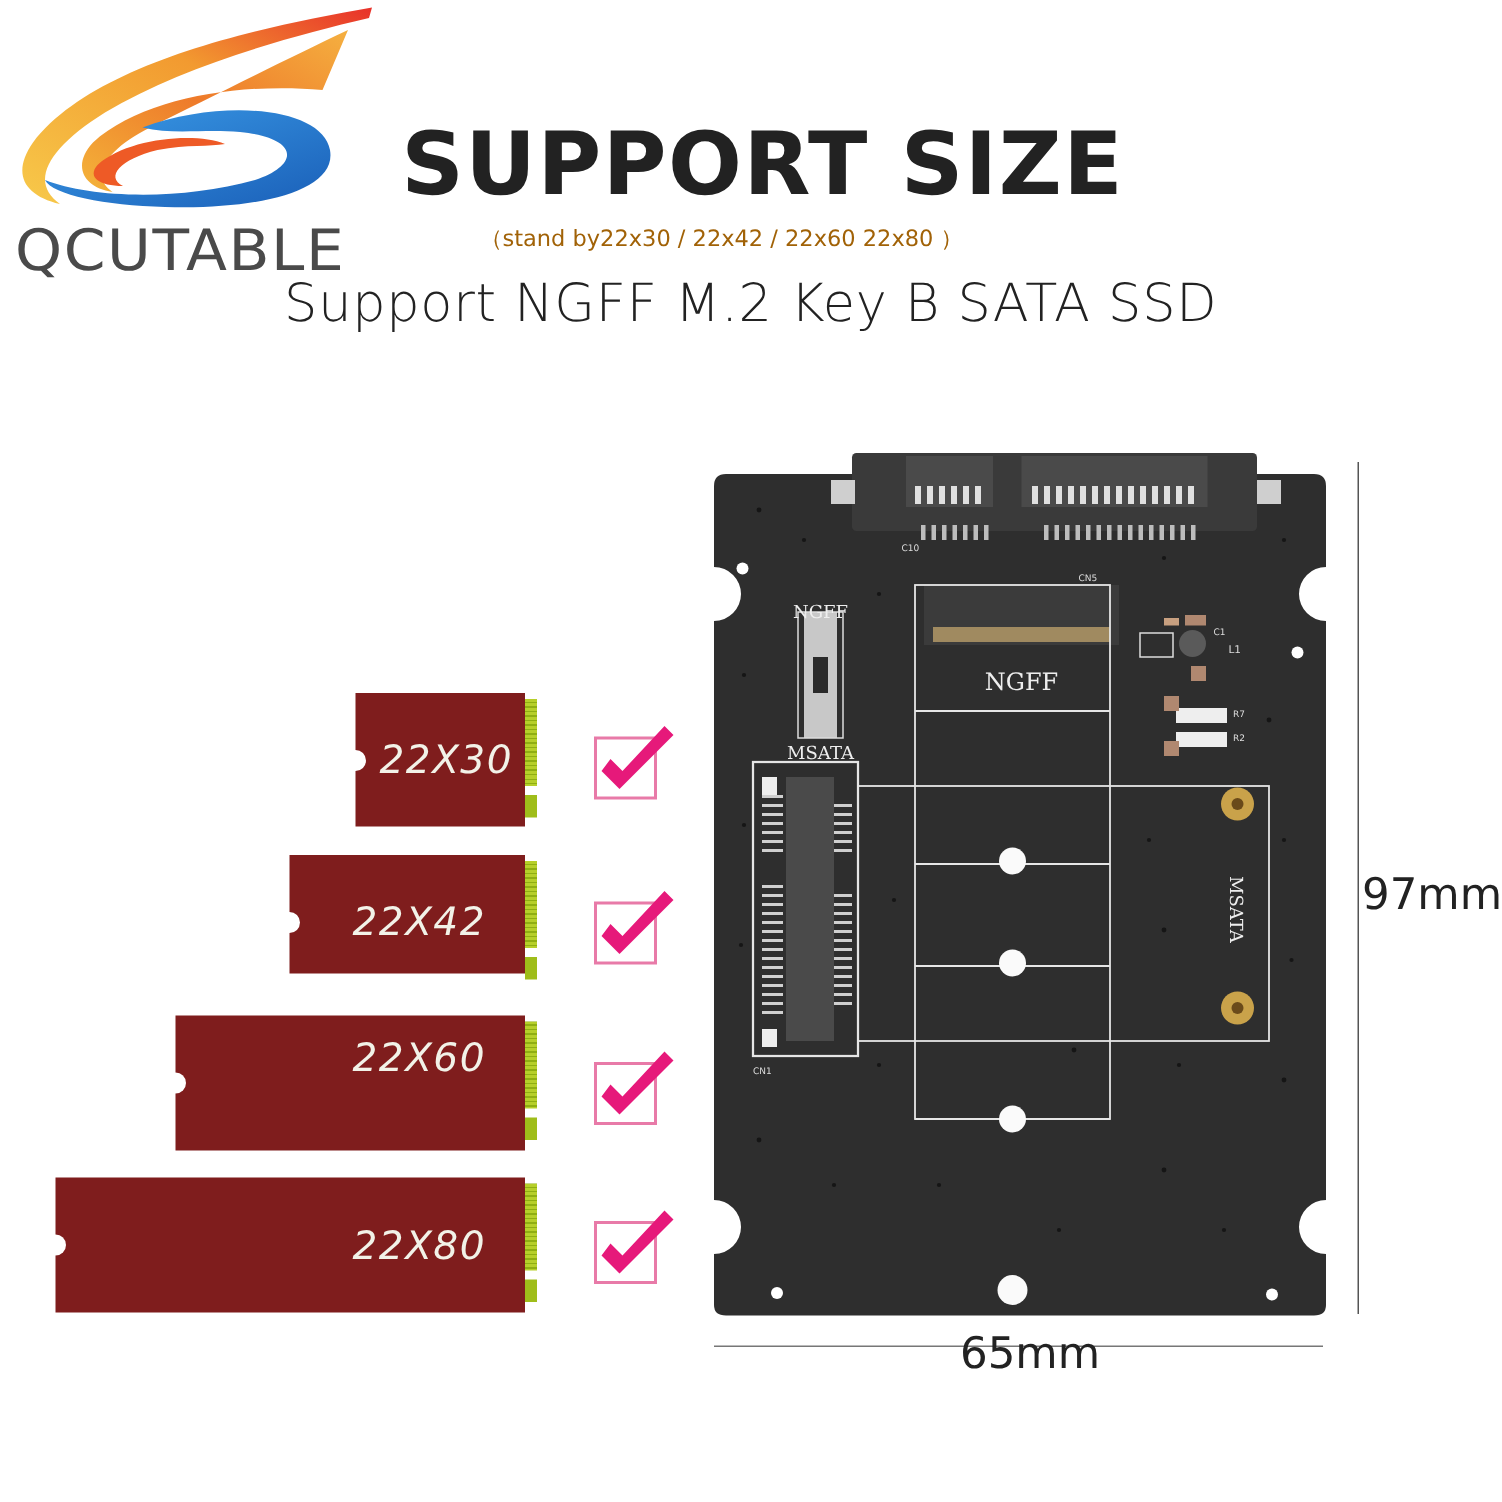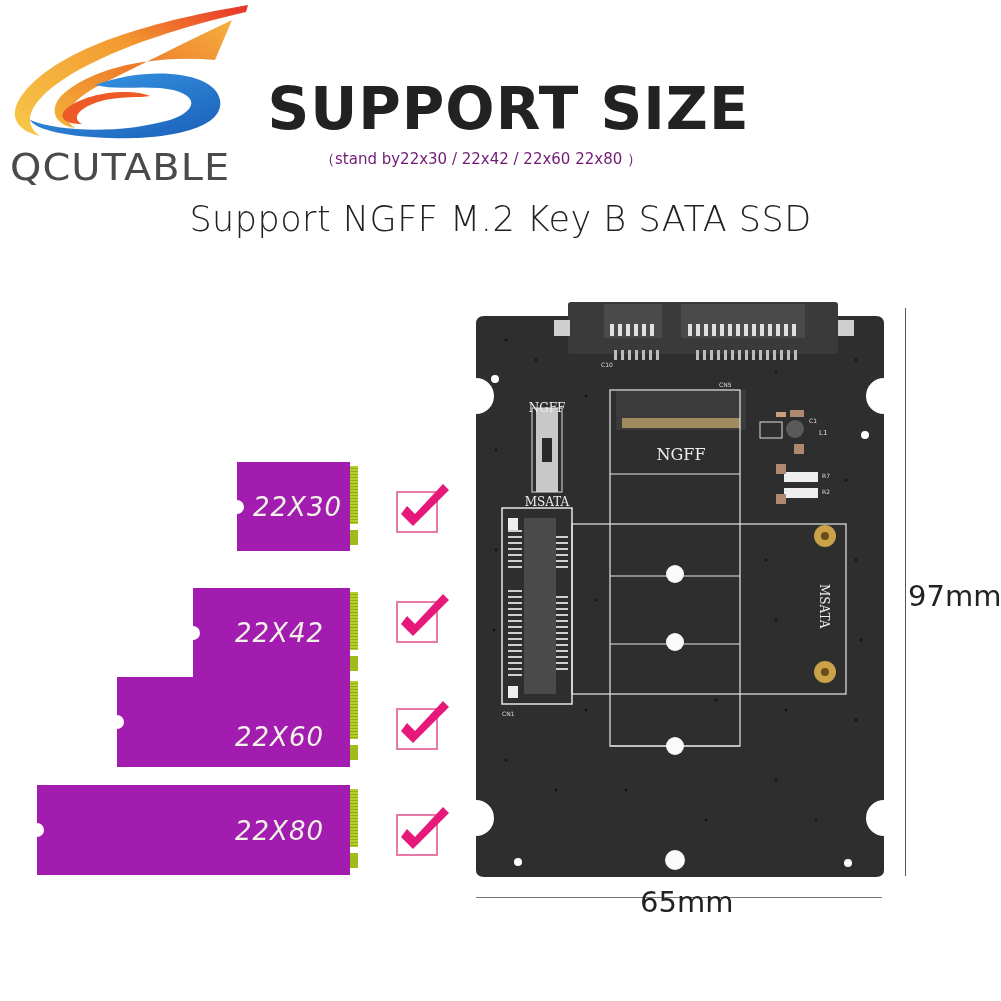--- a/index.html
+++ b/index.html
@@ -6,25 +6,25 @@
   body { width: 1001px; height: 1001px; position: relative; overflow: hidden; font-family: "DejaVu Sans", sans-serif; }
   .abs { position: absolute; }
 
   
   .logo { left: 0; top: 0; width: 260px; height: 200px; }
   .logo-text { left: 10px; top: 148px; font-family: "DejaVu Sans", sans-serif; font-size: 38px; letter-spacing: 1px; color: #4a4a4a; font-weight: 400; transform: scaleX(1.05); transform-origin: left; line-height: 1; }
 
   
   .title { left: 0; width: 1001px; top: 80px; text-align: center; padding-left: 2px; font-family: "DejaVu Sans", sans-serif; font-weight: 700; font-size: 58px; color: #222; letter-spacing: 1px; line-height: 1; }
   .title span { display: inline-block; margin-left: 12px; }
-  .subtitle { left: 320px; top: 152px; font-size: 15px; color: #701a75; font-family: "DejaVu Sans", sans-serif; line-height: 1; }
-  .tagline { left: 0; width: 1001px; top: 200px; text-align: center; padding-left: -10px; font-size: 35px; color: #222; font-family: "DejaVu Sans", sans-serif; font-weight: 300; line-height: 1.1; letter-spacing: 0.5px; }
-
-  
-  .card { background: #a21caf; color: #f2f2e8; }
+  .subtitle { left: 320px; top: 152px; font-size: 15px; color: #a16207; font-family: "DejaVu Sans", sans-serif; line-height: 1; }
+  .tagline { left: 0; width: 1001px; top: 184px; text-align: center; padding-left: -10px; font-size: 35px; color: #222; font-family: "DejaVu Sans", sans-serif; font-weight: 300; line-height: 1.1; letter-spacing: 0.5px; }
+
+  
+  .card { background: #7f1d1d; color: #f2f2e8; }
   .card .notch { position: absolute; left: -7px; width: 14px; height: 14px; border-radius: 50%; background: #fff; }
   .card .label { position: absolute; right: 20px; font-style: italic; font-family: "DejaVu Sans", sans-serif; font-size: 26px; letter-spacing: 1px; line-height: 1; }
   .card .pins { position: absolute; right: -8px; width: 8px; background: repeating-linear-gradient(to bottom, #b6cf2a 0 2px, #8fae12 2px 3px); }
   .card .pins2 { position: absolute; right: -8px; width: 8px; background: #9fbd1a; }
 
   
   .check { width: 60px; height: 60px; }
 
   
   .board { left: 476px; top: 300px; width: 408px; height: 580px; }
@@ -70,29 +70,29 @@
 <div class="abs title"><span>SUPPORT SIZE</span></div>
 <div class="abs subtitle">（stand by22x30 / 22x42 / 22x60 22x80 ）</div>
 <div class="abs tagline">Support NGFF M.2 Key B SATA SSD</div>
 
 <div class="abs card" style="left:237px; top:462px; width:113px; height:89px;">
   <div class="notch" style="top:38px;"></div>
   <div class="label" style="top:32px; right:8px;">22X30</div>
   <div class="pins" style="top:4px; height:58px;"></div>
   <div class="pins2" style="top:68px; height:15px;"></div>
 </div>
-<div class="abs card" style="left:193px; top:588px; width:157px; height:89px;">
+<div class="abs card" style="left:193px; top:570px; width:157px; height:79px;">
   <div class="notch" style="top:38px;"></div>
   <div class="label" style="top:32px; right:26px;">22X42</div>
   <div class="pins" style="top:4px; height:58px;"></div>
   <div class="pins2" style="top:68px; height:15px;"></div>
 </div>
 <div class="abs card" style="left:117px; top:677px; width:233px; height:90px;">
   <div class="notch" style="top:38px;"></div>
-  <div class="label" style="top:47px; right:26px;">22X60</div>
+  <div class="label" style="top:16px; right:26px;">22X60</div>
   <div class="pins" style="top:4px; height:58px;"></div>
   <div class="pins2" style="top:68px; height:15px;"></div>
 </div>
 <div class="abs card" style="left:37px; top:785px; width:313px; height:90px;">
   <div class="notch" style="top:38px;"></div>
   <div class="label" style="top:33px; right:26px;text-align:center;">22X80</div>
   <div class="pins" style="top:4px; height:58px;"></div>
   <div class="pins2" style="top:68px; height:15px;"></div>
 </div>
 

